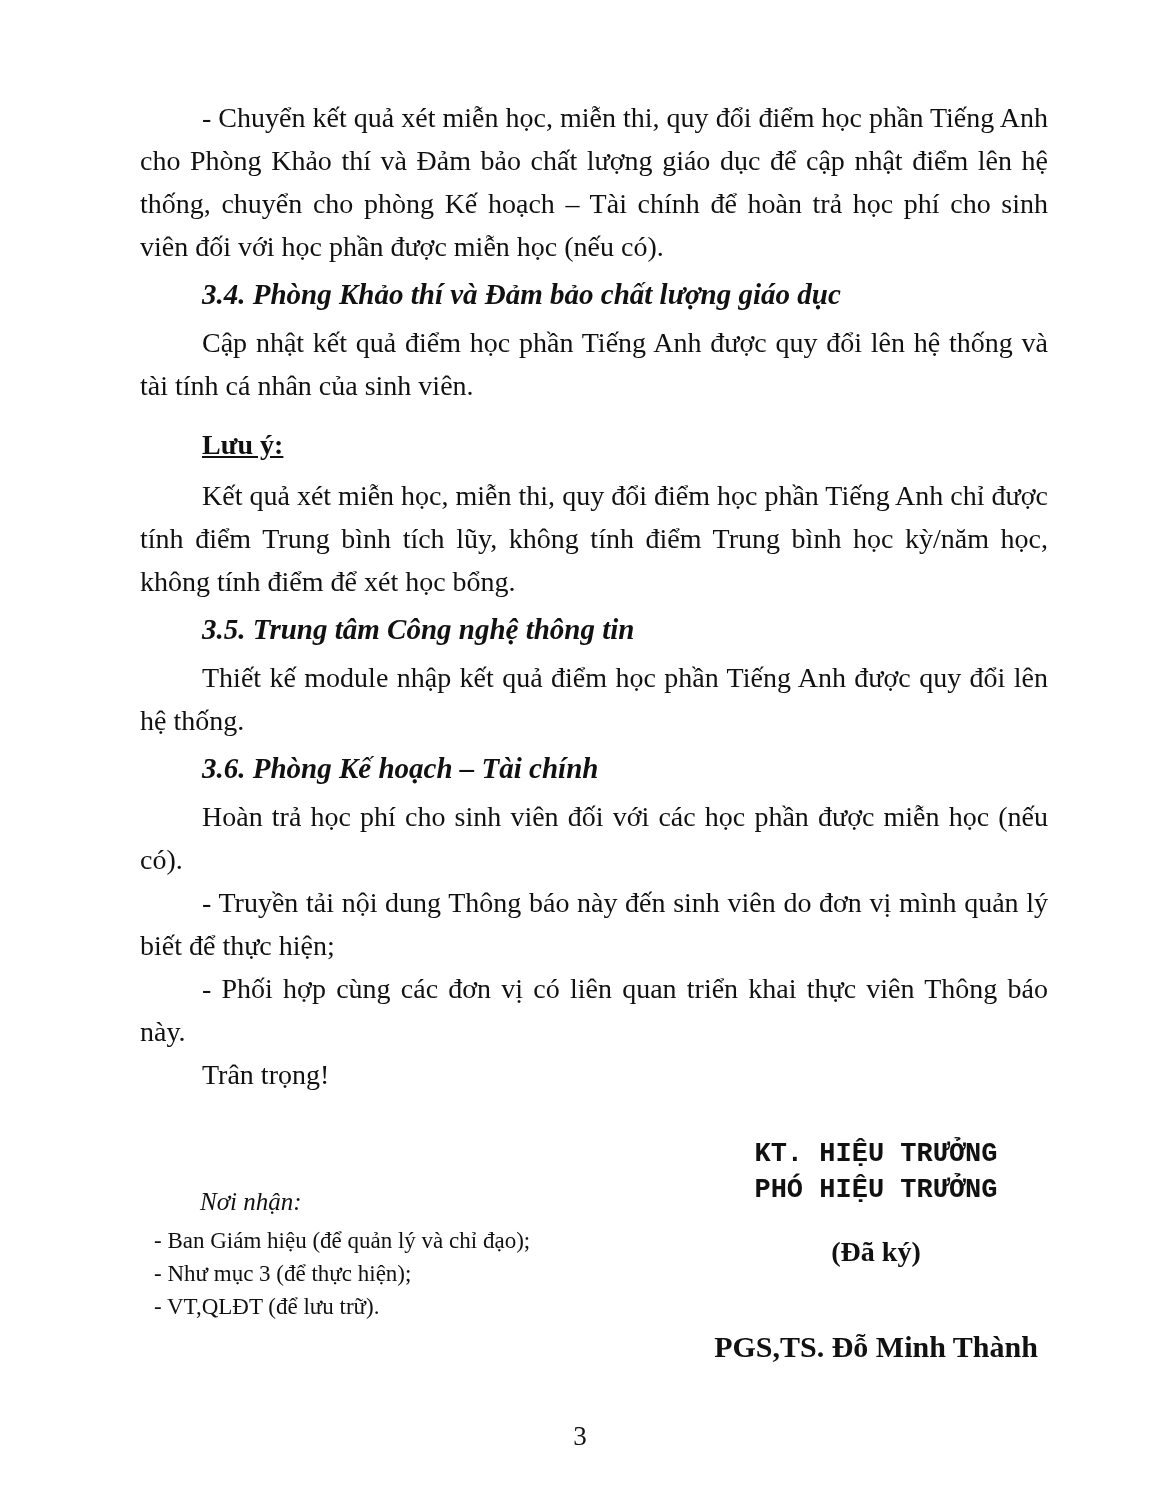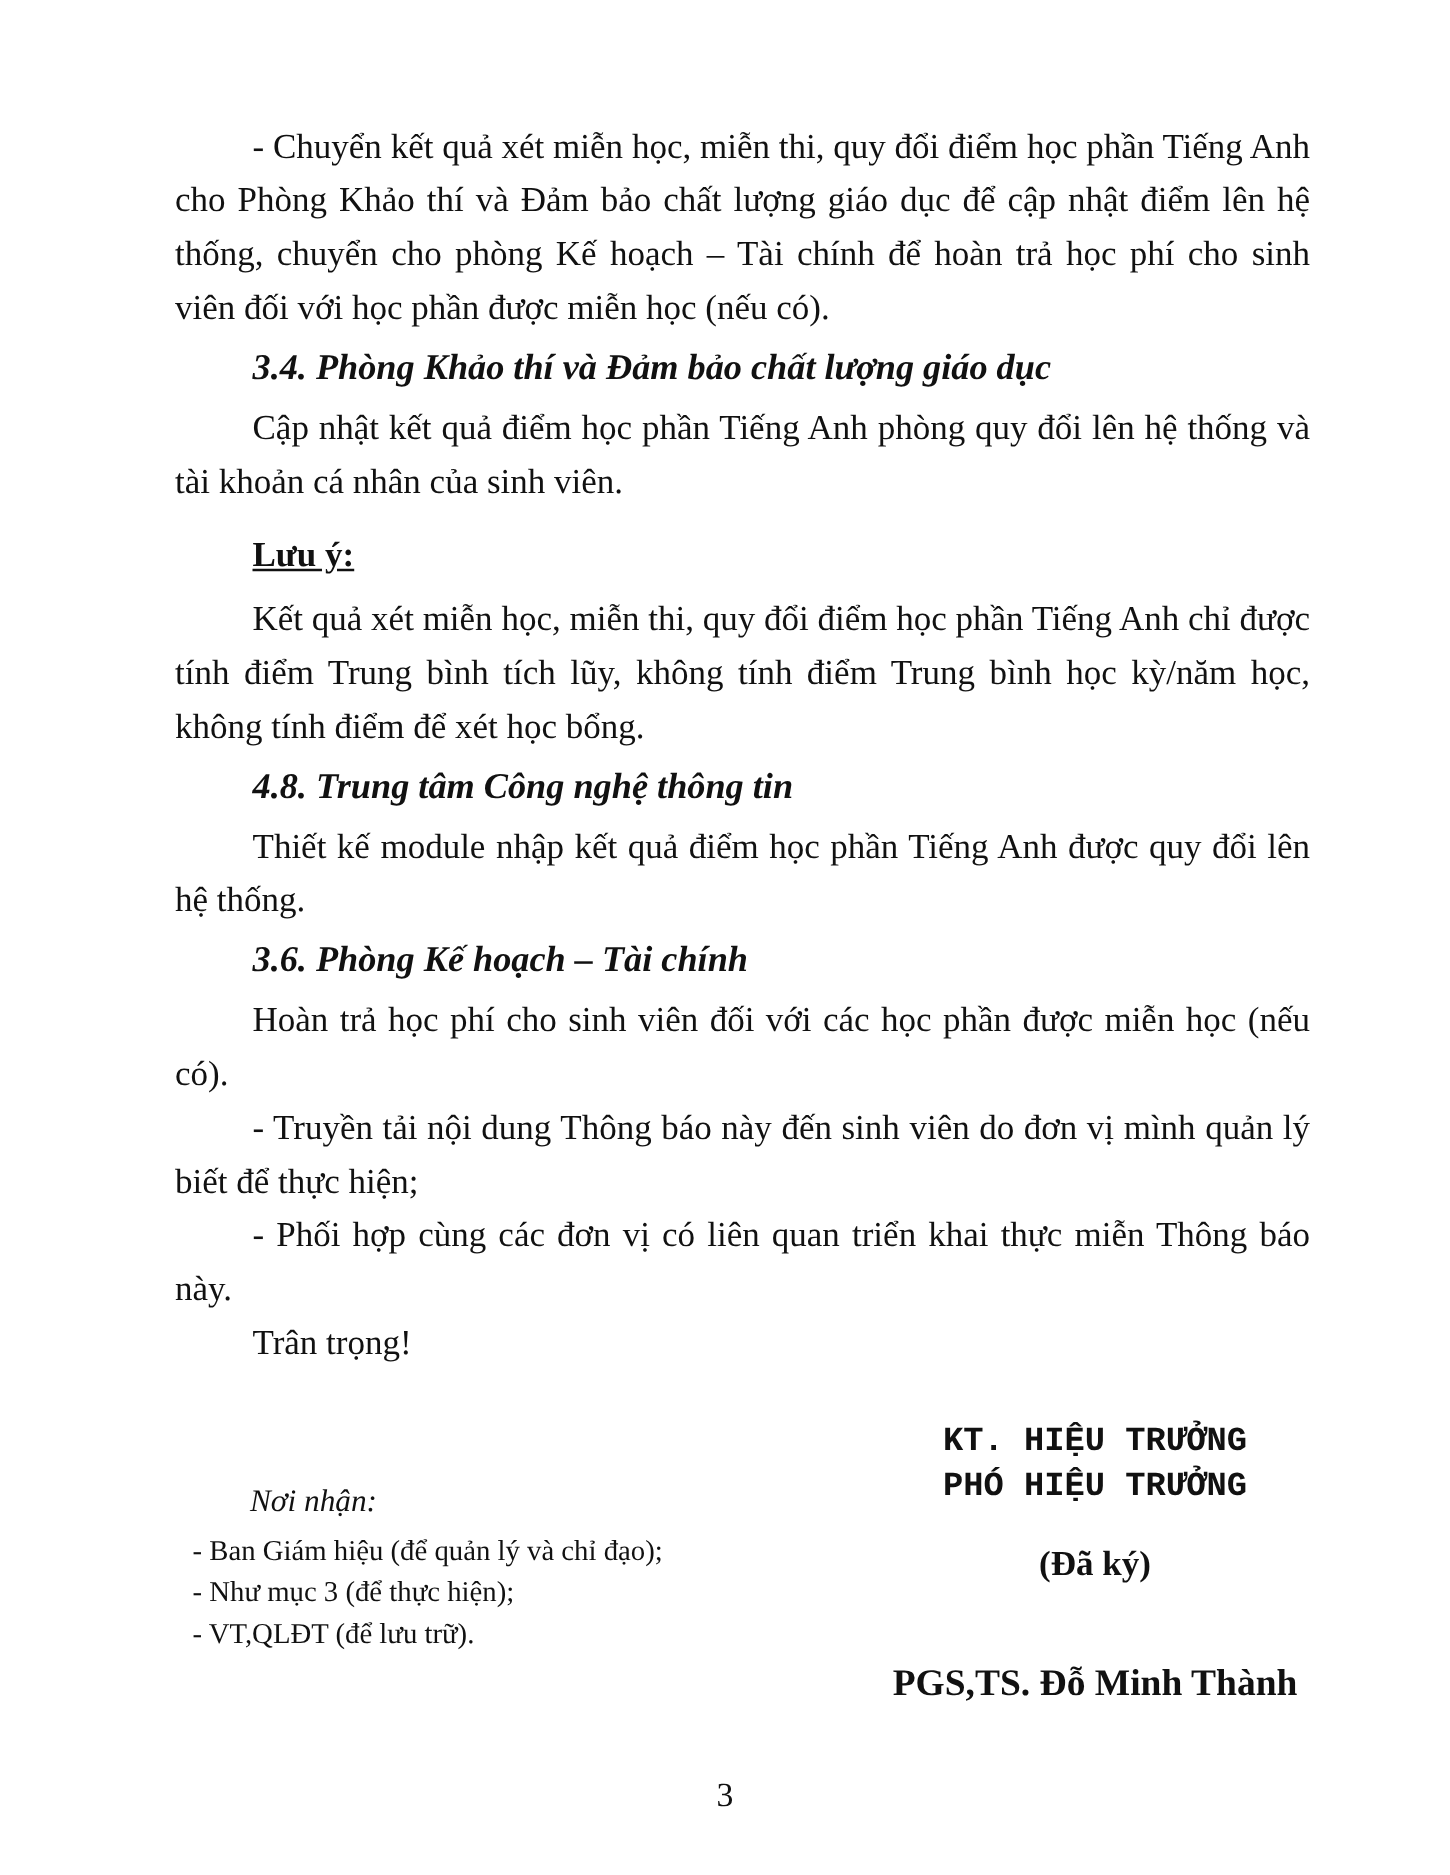--- a/index.html
+++ b/index.html
@@ -103,33 +103,33 @@
 </style>
 </head>
 <body>
 
 <div class="page">
   <div class="content">
 
     <p class="para">- Chuyển kết quả xét miễn học, miễn thi, quy đổi điểm học phần Tiếng Anh cho Phòng Khảo thí và Đảm bảo chất lượng giáo dục để cập nhật điểm lên hệ thống, chuyển cho phòng Kế hoạch – Tài chính để hoàn trả học phí cho sinh viên đối với học phần được miễn học (nếu có).</p>
 
     <h3 class="heading">3.4. Phòng Khảo thí và Đảm bảo chất lượng giáo dục</h3>
-    <p class="para">Cập nhật kết quả điểm học phần Tiếng Anh phòng quy đổi lên hệ thống và tài khoản cá nhân của sinh viên.</p>
+    <p class="para">Cập nhật kết quả điểm học phần Tiếng Anh được quy đổi lên hệ thống và tài tính cá nhân của sinh viên.</p>
 
     <span class="note-label">Lưu ý:</span>
     <p class="para">Kết quả xét miễn học, miễn thi, quy đổi điểm học phần Tiếng Anh chỉ được tính điểm Trung bình tích lũy, không tính điểm Trung bình học kỳ/năm học, không tính điểm để xét học bổng.</p>
 
-    <h3 class="heading">4.8. Trung tâm Công nghệ thông tin</h3>
+    <h3 class="heading">3.5. Trung tâm Công nghệ thông tin</h3>
     <p class="para">Thiết kế module nhập kết quả điểm học phần Tiếng Anh được quy đổi lên hệ thống.</p>
 
     <h3 class="heading">3.6. Phòng Kế hoạch – Tài chính</h3>
     <p class="para">Hoàn trả học phí cho sinh viên đối với các học phần được miễn học (nếu có).</p>
 
     <p class="para">- Truyền tải nội dung Thông báo này đến sinh viên do đơn vị mình quản lý biết để thực hiện;</p>
-    <p class="para">- Phối hợp cùng các đơn vị có liên quan triển khai thực miễn Thông báo này.</p>
+    <p class="para">- Phối hợp cùng các đơn vị có liên quan triển khai thực viên Thông báo này.</p>
 
     <p class="closing">Trân trọng!</p>
 
     <div class="sig-row">
 
       <div class="recipients">
         <p class="recipients-label">Nơi nhận:</p>
         <div class="recipient-item">- Ban Giám hiệu (để quản lý và chỉ đạo);</div>
         <div class="recipient-item">- Như mục 3 (để thực hiện);</div>
         <div class="recipient-item">- VT,QLĐT (để lưu trữ).</div>

